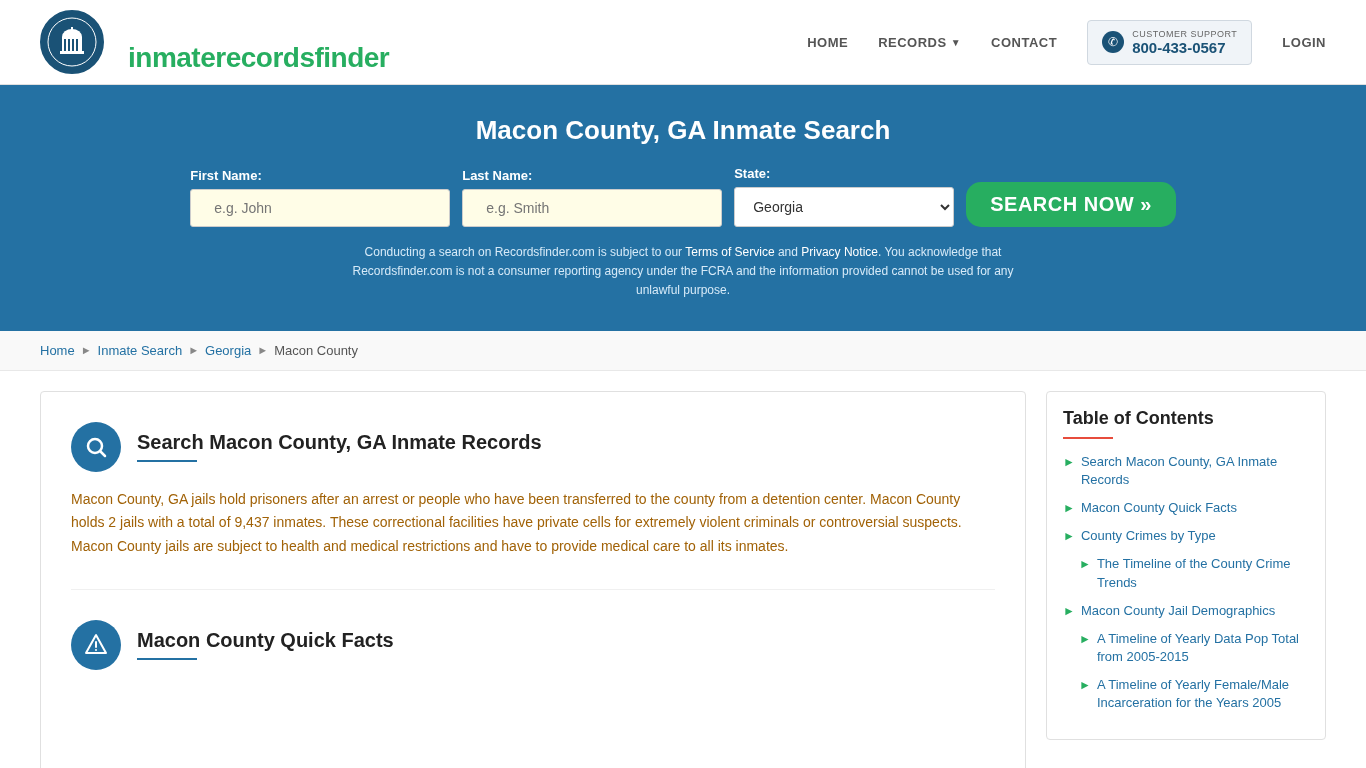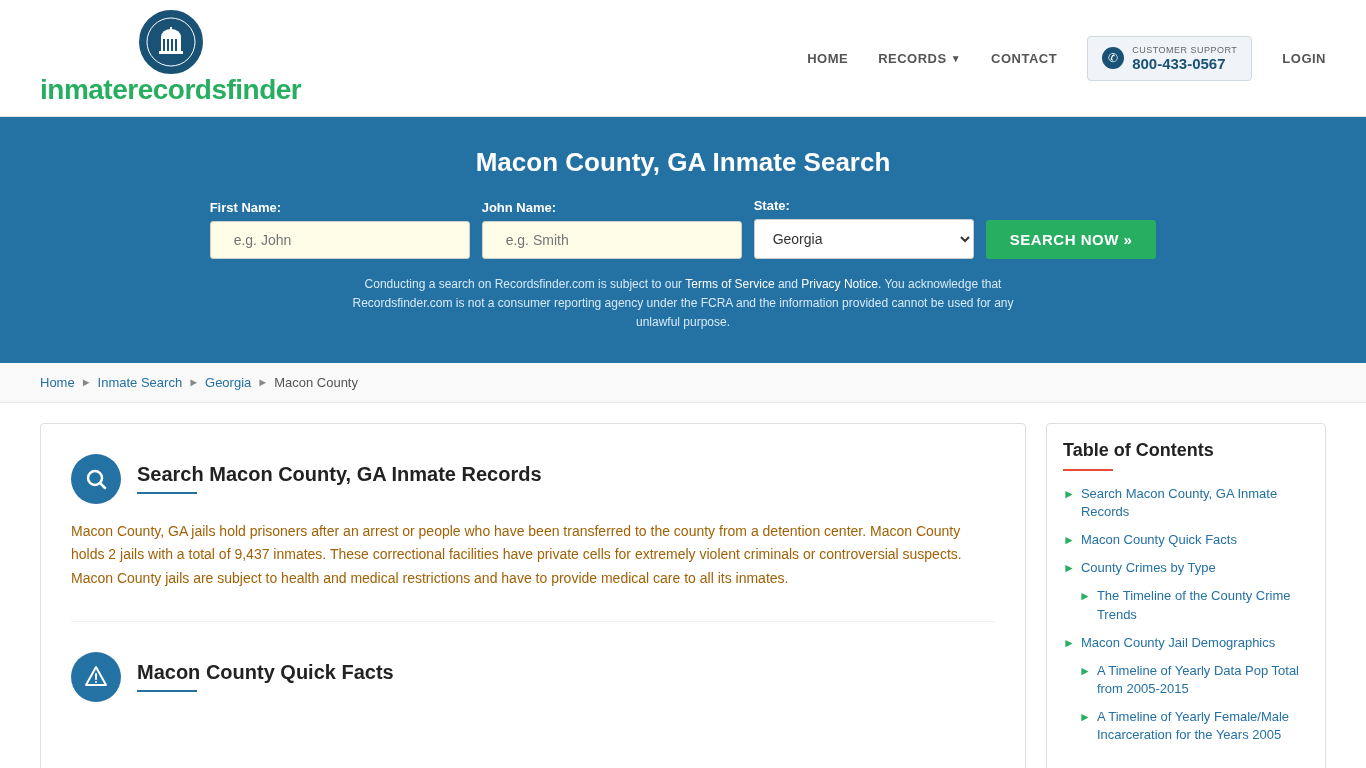--- a/index.html
+++ b/index.html
@@ -9,23 +9,22 @@
     .header {
       display: flex;
       align-items: center;
       justify-content: space-between;
       padding: 10px 40px;
       border-bottom: 1px solid #e0e0e0;
       background: #fff;
     }
     .logo-area {
       display: flex;
-      align-items: center;
-      gap: 0;
-      flex-direction: column;
+      align-items: flex-end;
+      gap: 24px;
     }
     .logo-circle {
       width: 64px;
       height: 64px;
       border-radius: 50%;
       border: 3px solid #1a5276;
       background: #1a5276;
       display: flex;
       align-items: center;
       justify-content: center;
@@ -160,23 +159,23 @@
       color: #333;
       background: #fff;
       outline: none;
       appearance: auto;
     }
     .search-btn {
       background: #27ae60;
       color: #fff;
       border: none;
       padding: 11px 24px;
-      font-size: 15px;
-      font-weight: 700;
-      border-radius: 3px;
+      font-size: 20px;
+      font-weight: 700;
+      border-radius: 15px;
       cursor: pointer;
       text-transform: uppercase;
       letter-spacing: 0.5px;
       white-space: nowrap;
     }
     .hero-disclaimer {
       font-size: 12px;
       color: #d6eaf8;
       max-width: 700px;
       margin: 0 auto;
@@ -365,21 +364,21 @@
 </header>
 
 <section class="hero">
   <h1 class="hero-title">Macon County, GA Inmate Search</h1>
   <div class="search-form">
     <div class="form-group">
       <label class="form-label">First Name:</label>
       <input class="form-input" type="text" placeholder="e.g. John" style="">
     </div>
     <div class="form-group">
-      <label class="form-label">John Name:</label>
+      <label class="form-label">Last Name:</label>
       <input class="form-input" type="text" placeholder="e.g. Smith" style="">
     </div>
     <div class="form-group">
       <label class="form-label">State:</label>
       <select class="form-select">
         <option>Georgia</option>
         <option>Alabama</option>
         <option>Alaska</option>
         <option>Arizona</option>
         <option>Arkansas</option>

